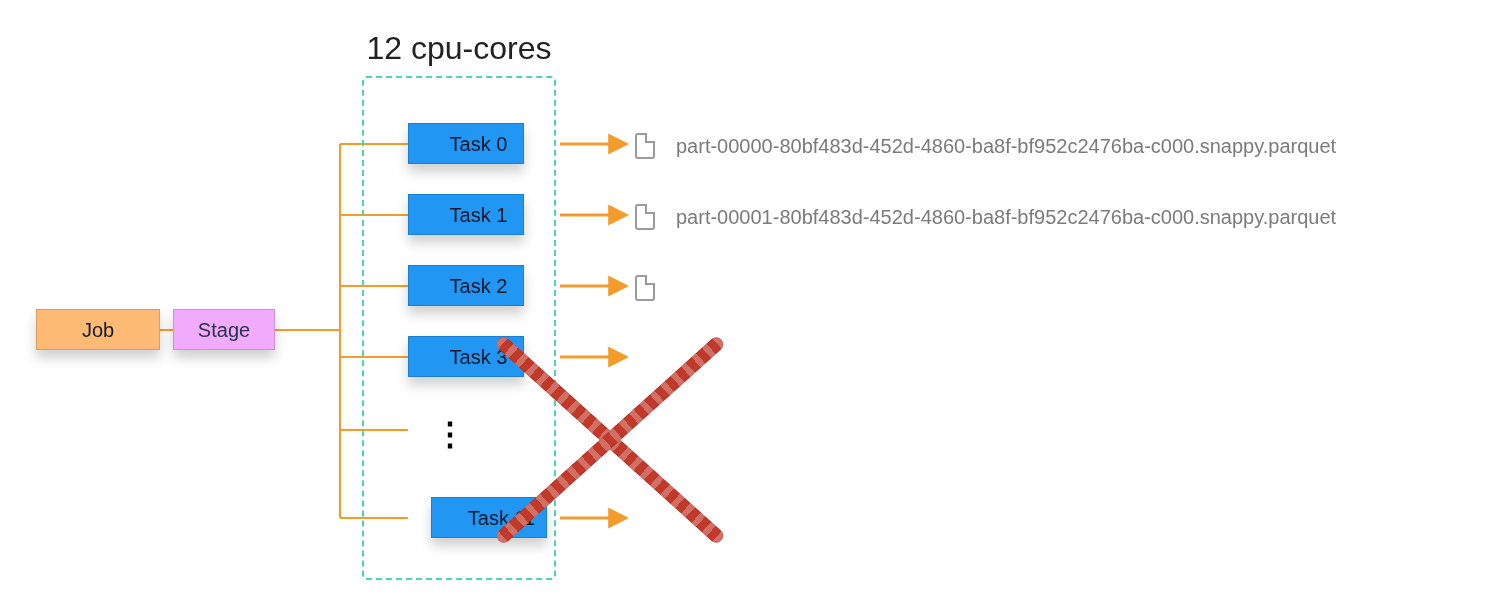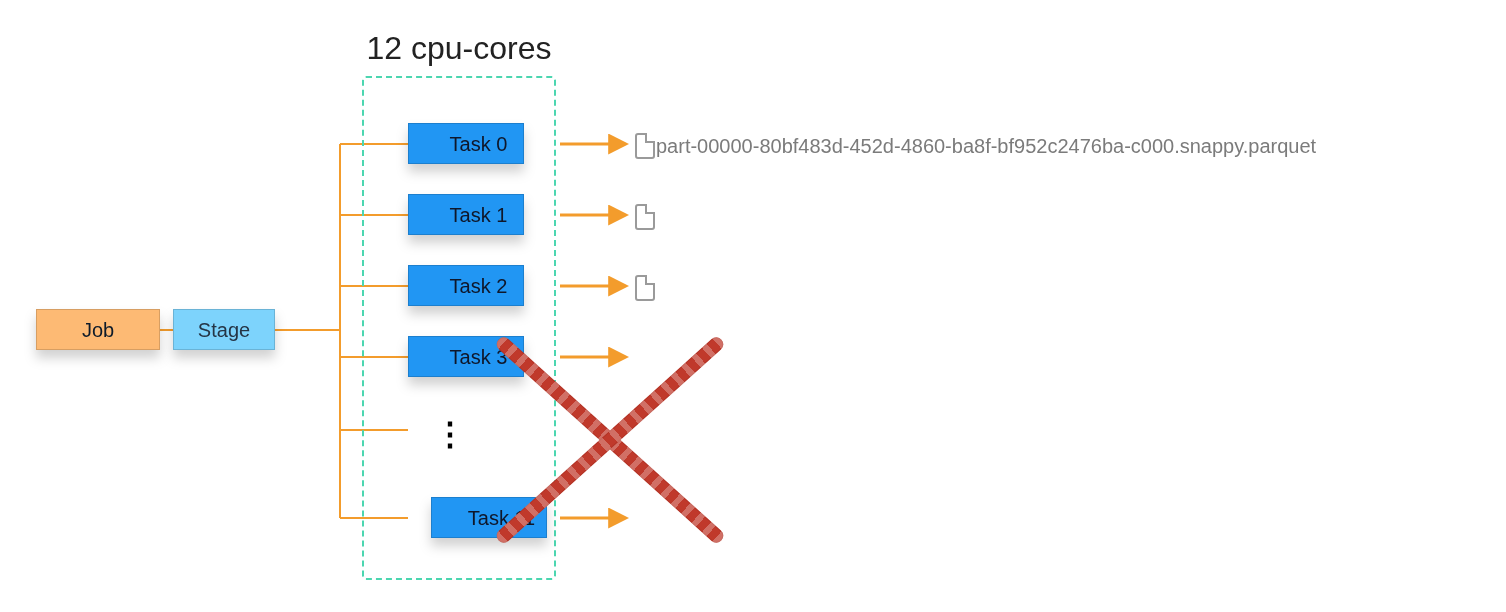--- a/index.html
+++ b/index.html
@@ -23,21 +23,21 @@
   }
   .job-box {
     left: 36px; top: 309px;
     width: 124px; height: 41px;
     background: #fdba74;
     color: #0d1b2a;
   }
   .stage-box {
     left: 173px; top: 309px;
     width: 102px; height: 41px;
-    background: #7dd3fc;
+    background: #f0abfc;
     color: #253546;
   }
   .task-box {
     width: 116px; height: 41px;
     background: #2196f3;
     color: #0f172a;
     left: 408px;
     padding-left: 25px;
   }
   .t0 { top: 123px; }
@@ -68,21 +68,21 @@
     font-weight: 700;
     letter-spacing: 3px;
     color: #000;
   }
 
   .file-label {
     position: absolute;
     left: 635px;
     display: flex;
     align-items: center;
-    gap: 1px;
+    gap: 21px;
     color: #7b7b7b;
     font-size: 20px;
     white-space: nowrap;
   }
   .file-label.f0 { top: 133px; }
   .file-label.f1 { top: 204px; }
   .file-label.f2 { top: 275px; }
 
   .file-icon {
     width: 20px; height: 26px;
@@ -192,20 +192,21 @@
 <div class="box task-box t11">
   <span>Task 11</span>
 </div>
 
 <div class="file-label f0">
   <span class="file-icon"></span>
   <span>part-00000-80bf483d-452d-4860-ba8f-bf952c2476ba-c000.snappy.parquet</span>
 </div>
 <div class="file-label f1">
   <span class="file-icon"></span>
+  <span>part-00001-80bf483d-452d-4860-ba8f-bf952c2476ba-c000.snappy.parquet</span>
 </div>
 <div class="file-label f2">
   <span class="file-icon"></span>
 </div>
 
 <div class="red-x">
   <div class="stroke s1"></div>
   <div class="stroke s2"></div>
 </div>
 

